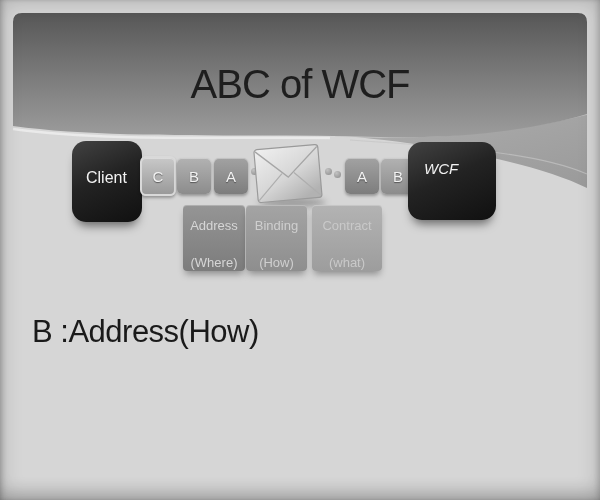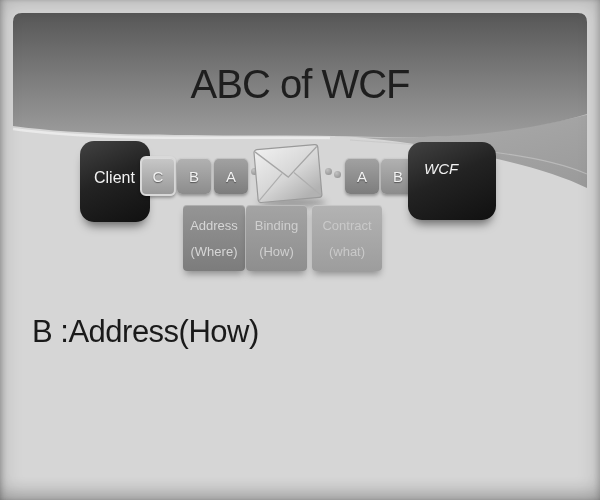--- a/index.html
+++ b/index.html
@@ -16,21 +16,21 @@
   .slide-title{
     position:absolute;left:0;right:0;top:62px;text-align:center;
     font-size:40px;letter-spacing:-1px;color:#1e1e1e;font-weight:400;
   }
   
   .dark-box{
     position:absolute;border-radius:14px;color:#f2f2f2;
     background:linear-gradient(155deg,#424242 0%,#232323 45%,#101010 100%);
     box-shadow:0 8px 10px -4px rgba(0,0,0,.5);
   }
-  #client-box{left:80px;top:141px;width:70px;height:81px;}
+  #client-box{left:72px;top:141px;width:70px;height:81px;}
   #client-box .lbl{position:absolute;left:14px;top:28px;font-size:16px;}
   #service-box{left:408px;top:142px;width:88px;height:78px;}
   #service-box .lbl{position:absolute;left:0;right:0;top:17px;text-align:left;padding-left:16px;font-size:15px;line-height:20px;font-style:italic;}
   
   .key{
     position:absolute;width:34px;height:36px;border-radius:5px;
     display:flex;align-items:center;justify-content:center;
     color:#f3f3f3;font-size:15px;
     text-shadow:0 1px 1px rgba(0,0,0,.45);
     box-shadow:inset 0 1px 0 rgba(255,255,255,.35), 0 2px 3px rgba(0,0,0,.3);
@@ -54,21 +54,21 @@
   #envelope{position:absolute;left:254px;top:143px;width:70px;height:62px;transform:rotate(-5deg);}
   #envelope-shadow{position:absolute;left:258px;top:198px;width:68px;height:9px;border-radius:50%;
     background:rgba(40,40,40,.35);filter:blur(3px);}
   
   .concept{
     position:absolute;top:205px;height:66px;border-radius:4px;text-align:center;
     box-shadow:inset 0 1px 0 rgba(255,255,255,.25), 0 5px 7px -2px rgba(0,0,0,.35);
     font-size:13px;
   }
   .concept .l1{margin-top:13px;}
-  .concept .l2{margin-top:11px;}
+  .concept .l2{margin-top:22px;}
   #concept-address{left:183px;width:62px;background:linear-gradient(#959595,#7c7c7c);color:#d6d6d6;}
   #concept-binding{left:246px;width:61px;background:linear-gradient(#a4a4a4,#8e8e8e);color:#cfcfcf;}
   #concept-contract{left:312px;width:70px;background:linear-gradient(#b3b3b3,#9d9d9d);color:#c9c9c9;}
   
   #legend{position:absolute;left:32px;top:306px;font-size:31px;line-height:51px;color:#1a1a1a;letter-spacing:-0.5px;}
 </style>
 </head>
 <body>
 
 <div id="stage">

